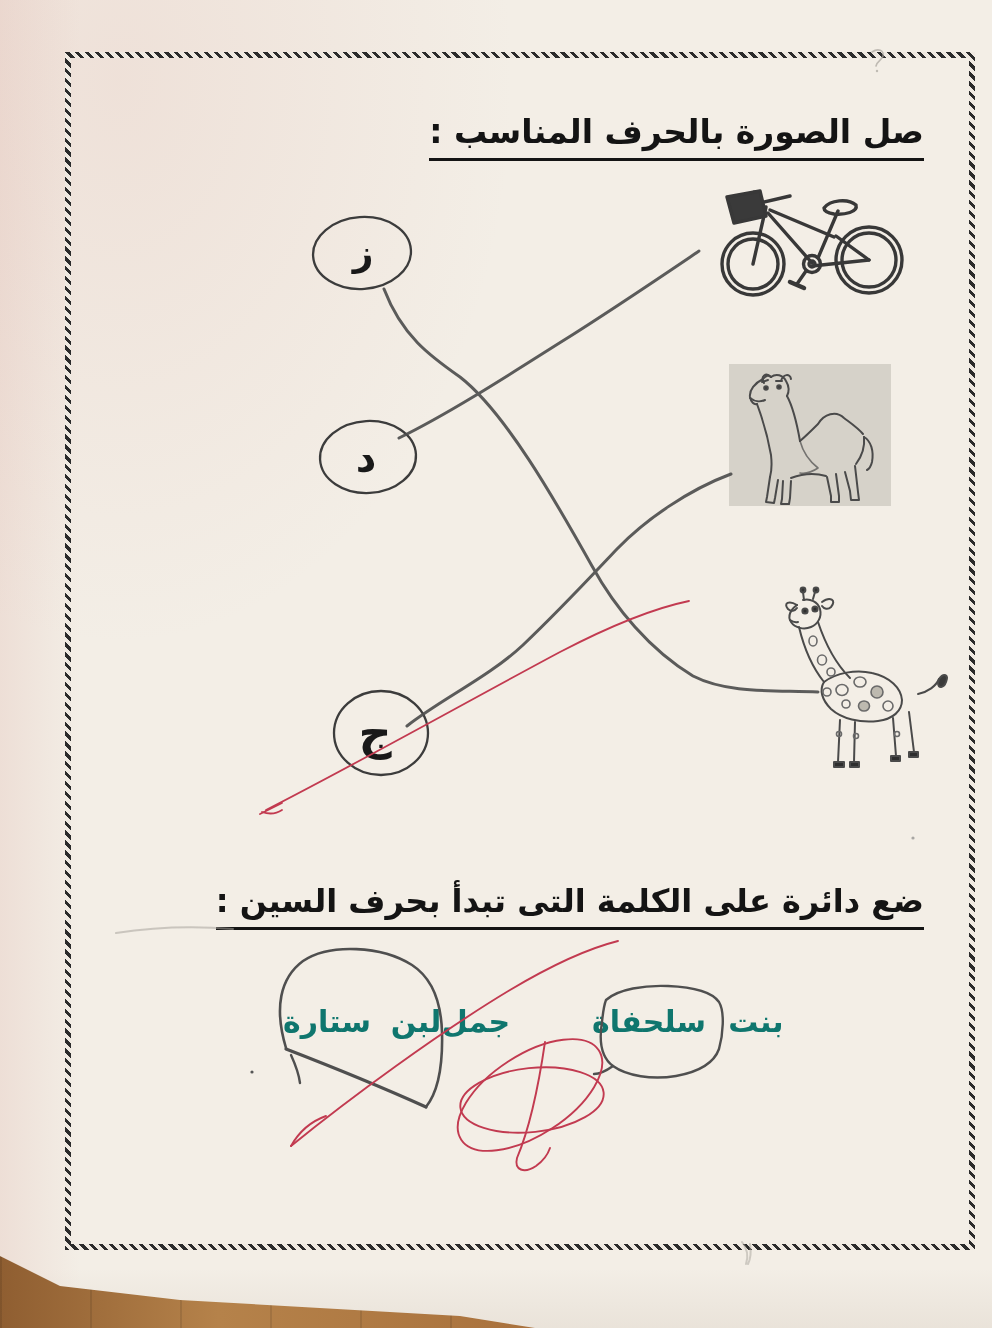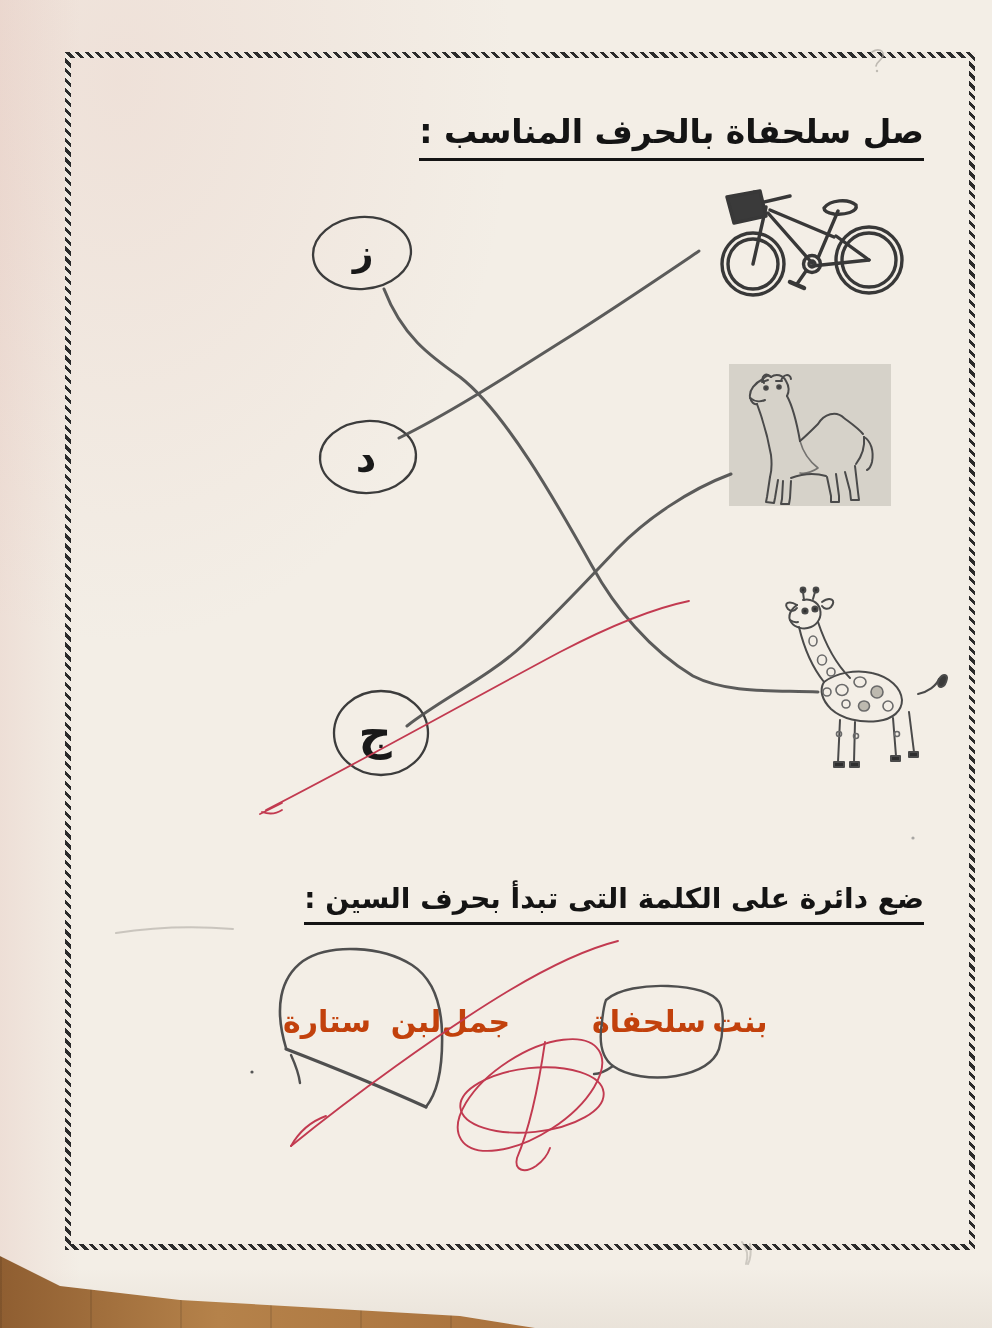--- a/index.html
+++ b/index.html
@@ -23,45 +23,45 @@
   }
   .hatch{
     position:absolute;left:65px;top:52px;width:898px;height:1186px;
     border:6px solid;border-image:repeating-linear-gradient(45deg,#2b2b2b 0 3px,#efe9e1 3px 7px) 6;
   }
   .h1{
     position:absolute;direction:rtl;color:#141414;font-weight:700;
     border-bottom:3.5px solid #141414;padding-bottom:7px;letter-spacing:0;
   }
   .title1{top:112px;right:68px;font-size:33px;}
-  .title2{top:882px;right:68px;font-size:28px;}
+  .title2{top:882px;right:68px;font-size:32px;}
   .letter{
     position:absolute;color:#191919;font-weight:700;text-align:center;direction:rtl;
   }
   .letter.zay{left:328px;top:224px;width:70px;height:58px;line-height:58px;font-size:36px;}
   .letter.dal{left:331px;top:428px;width:70px;height:60px;line-height:60px;font-size:40px;}
   .letter.jeem{left:340px;top:702px;width:70px;height:66px;line-height:62px;font-size:46px;}
   .word{
     position:absolute;top:1000px;height:44px;line-height:44px;text-align:center;
-    direction:rtl;color:#c2410c;font-weight:700;font-size:30px;
-  }
-  .w-bint{left:700px;width:80px;}
+    direction:rtl;color:#0f766e;font-weight:700;font-size:30px;
+  }
+  .w-bint{left:716px;width:80px;}
   .w-sulhafa{left:596px;width:110px;}
   .w-jamal{left:436px;width:80px;}
   .w-laban{left:376px;width:80px;}
   .w-sitara{left:291px;width:80px;}
   svg.overlay{position:absolute;inset:0;pointer-events:none;}
 </style>
 </head>
 <body>
 
 <div class="paper">
   <div class="hatch"></div>
 
-  <div class="h1 title1">صل سلحفاة بالحرف المناسب :</div>
+  <div class="h1 title1">صل الصورة بالحرف المناسب :</div>
 
   <div class="letter zay">ز</div>
   <div class="letter dal">د</div>
   <div class="letter jeem">ج</div>
 
   <div class="h1 title2">ضع دائرة على الكلمة التى تبدأ بحرف السين :</div>
 
   <div class="word w-bint">بنت</div>
   <div class="word w-sulhafa">سلحفاة</div>
   <div class="word w-jamal">جمل</div>

